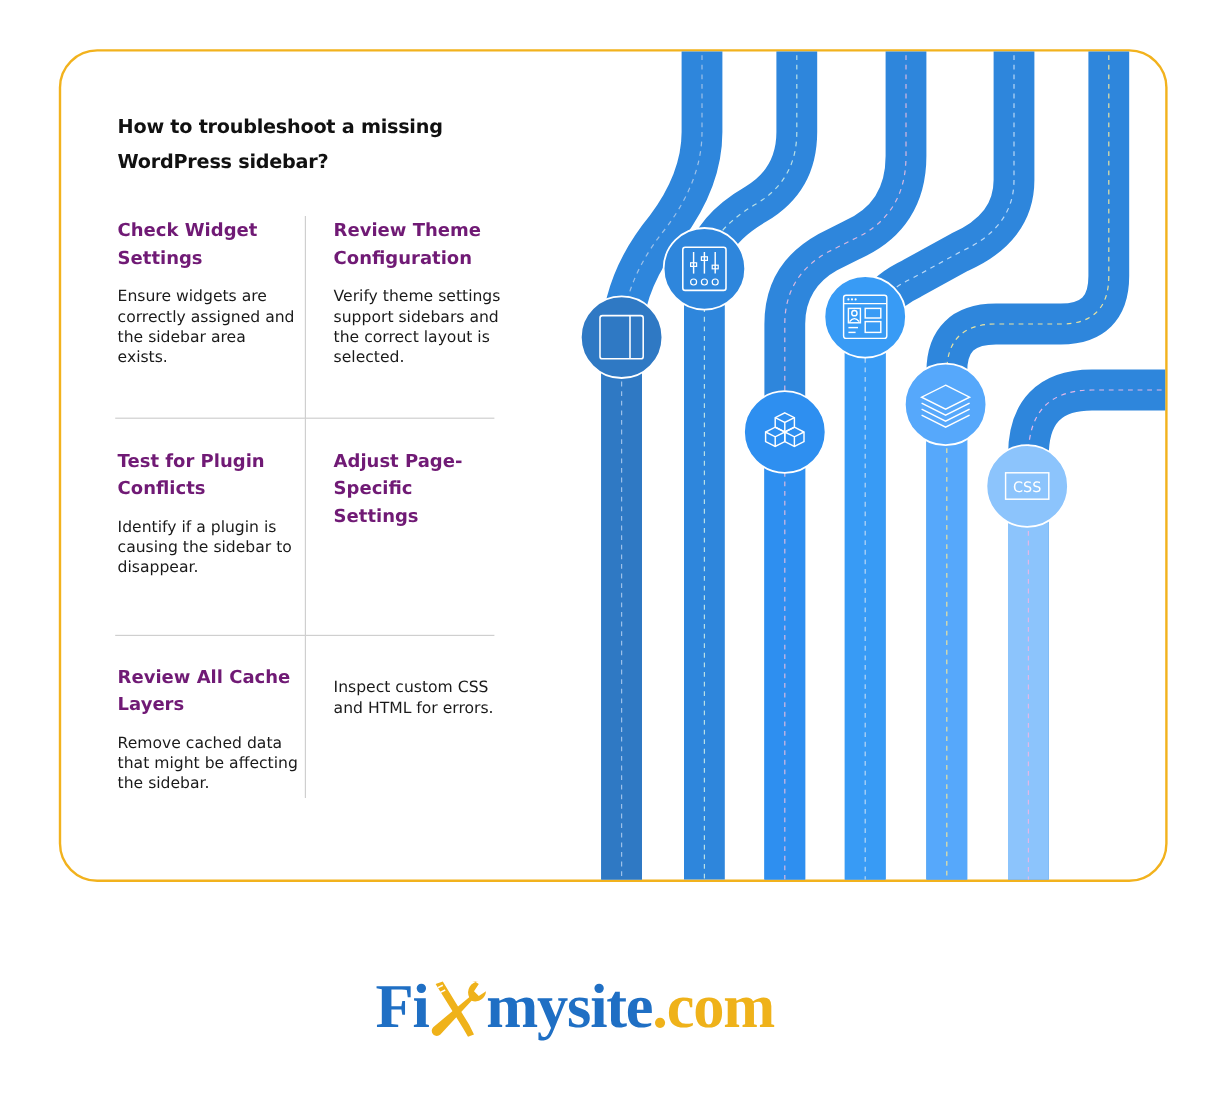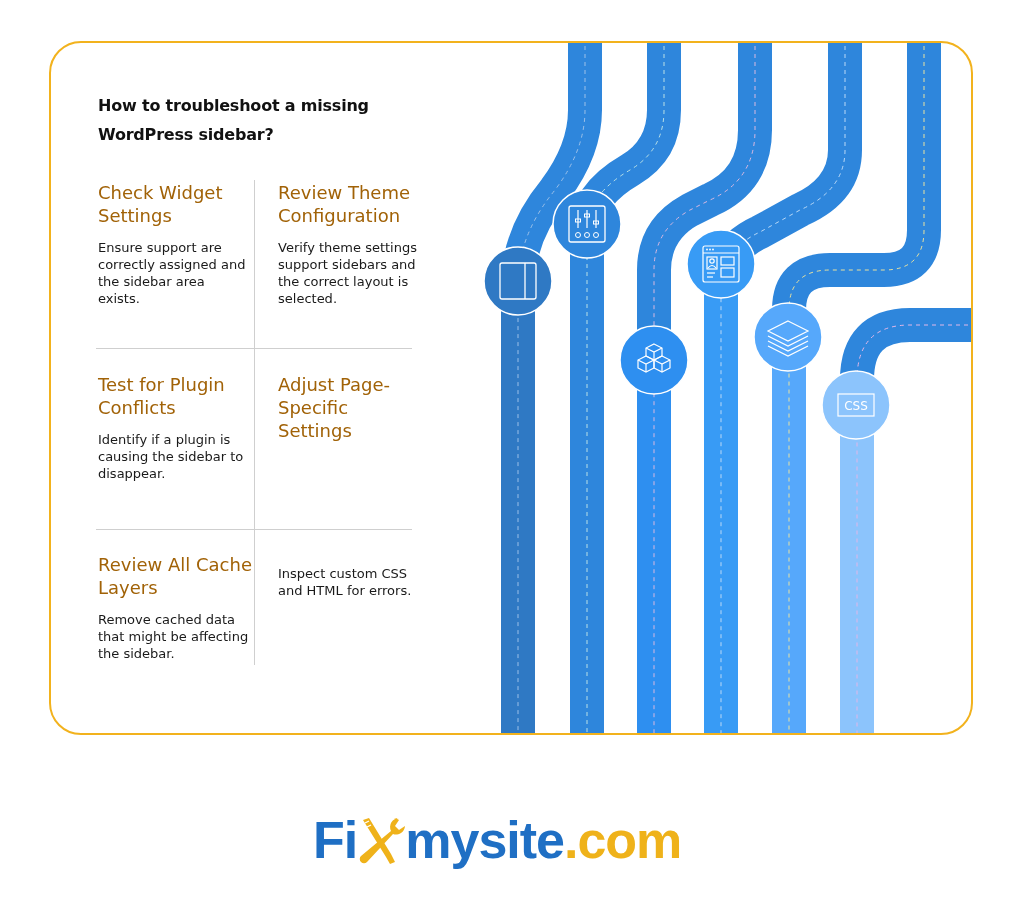--- a/index.html
+++ b/index.html
@@ -8,26 +8,26 @@
     position: absolute; left: 49px; top: 41px; width: 924px; height: 694px;
     border: 2px solid #f2b21d; border-radius: 32px; box-sizing: border-box; background: #fff; overflow: hidden;
   }
   .title {
     position: absolute; left: 98px; top: 91px; width: 340px;
     font-size: 16px; font-weight: bold; line-height: 29px; letter-spacing: -0.2px; color: #111;
   }
   .grid-line-v { position: absolute; left: 254px; top: 180px; width: 1px; height: 485px; background: #cfcfcf; }
   .grid-line-h { position: absolute; left: 96px; width: 316px; height: 1px; background: #cfcfcf; }
   .cell { position: absolute; width: 150px; }
-  .cell h3 { margin: 0; font-weight: normal; font-size: 18px; line-height: 23px; color: #a16207; }
+  .cell h3 { margin: 0; font-weight: bold; font-size: 15px; line-height: 23px; color: #701a75; }
   .cell p { margin: 12px 0 0 0; font-size: 13px; line-height: 17px; color: #1a1a1a; }
   svg.roads { position: absolute; left: 0; top: 0; }
   .logo {
     position: absolute; left: 313px; top: 796px; height: 70px; display: flex; align-items: flex-end;
-    font-family: Liberation Sans, sans-serif; font-weight: bold; font-size: 52px; letter-spacing: -1px; line-height: 1;
+    font-family: Liberation Serif, serif; font-weight: bold; font-size: 52px; letter-spacing: -1px; line-height: 1;
   }
   .logo .blue { color: #1f6fc4; }
   .logo .gold { color: #efb21a; }
   .logo .wrench { display: inline-block; width: 52px; height: 52px; margin: 0 -2px; }
 </style>
 </head>
 <body>
 
 <div class="card"></div>
 
@@ -140,21 +140,21 @@
 </svg>
 
 <div class="title">How to troubleshoot a missing WordPress sidebar?</div>
 
 <div class="grid-line-v"></div>
 <div class="grid-line-h" style="top:348px"></div>
 <div class="grid-line-h" style="top:529px"></div>
 
 <div class="cell" style="left:98px; top:181px;">
   <h3>Check Widget Settings</h3>
-  <p>Ensure support are correctly assigned and the sidebar area exists.</p>
+  <p>Ensure widgets are correctly assigned and the sidebar area exists.</p>
 </div>
 <div class="cell" style="left:278px; top:181px;">
   <h3>Review Theme Configuration</h3>
   <p>Verify theme settings support sidebars and the correct layout is selected.</p>
 </div>
 <div class="cell" style="left:98px; top:373px;">
   <h3>Test for Plugin Conflicts</h3>
   <p>Identify if a plugin is causing the sidebar to disappear.</p>
 </div>
 <div class="cell" style="left:278px; top:373px; width:130px;">

